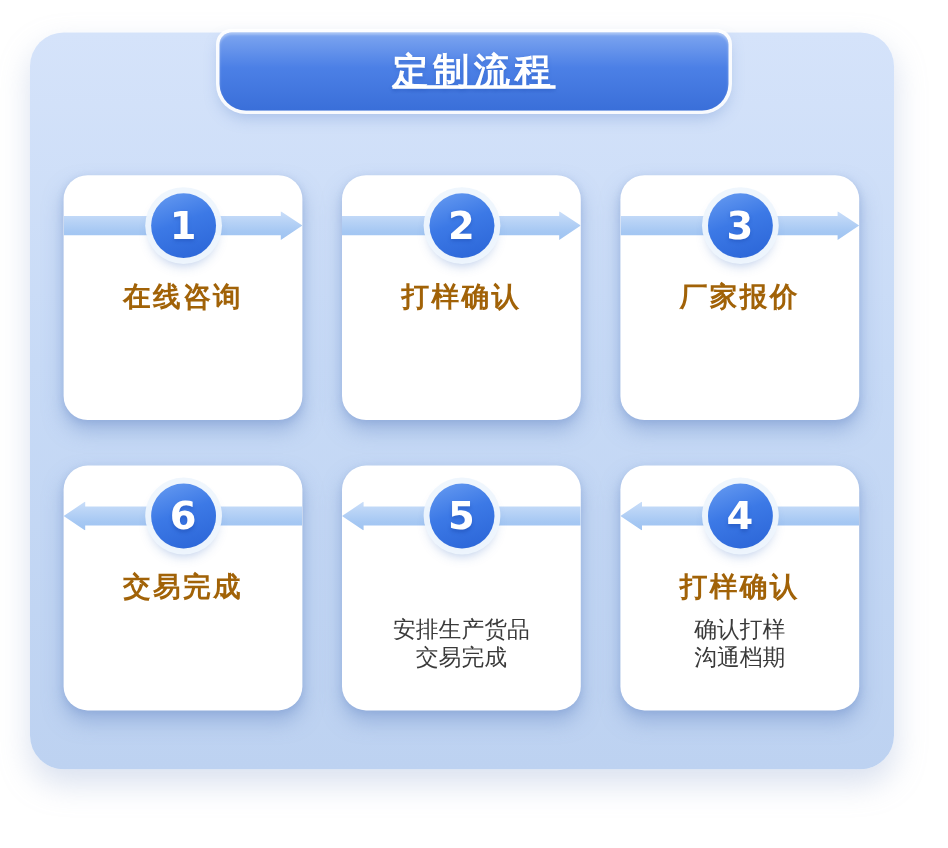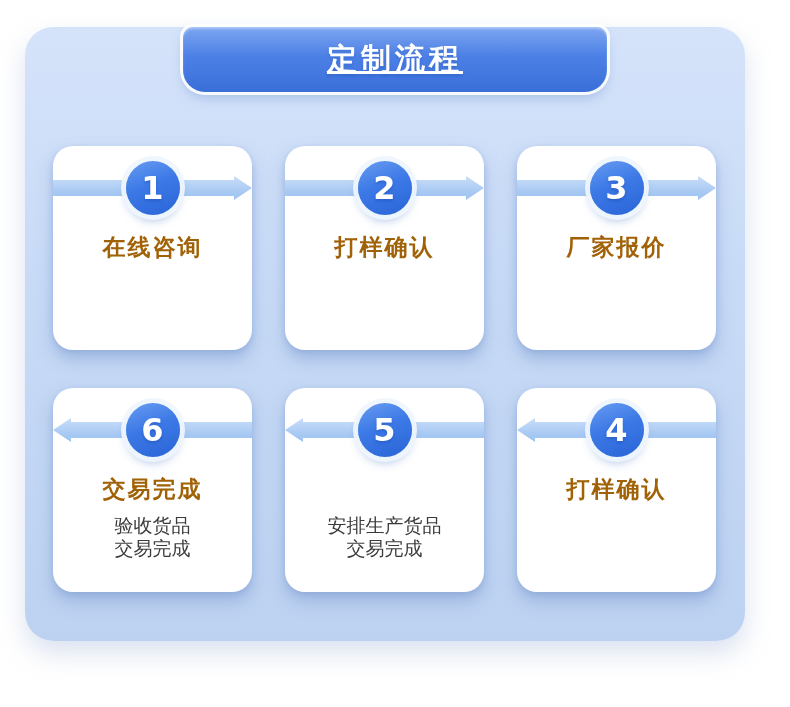--- a/index.html
+++ b/index.html
@@ -93,32 +93,32 @@
   </div>
   <div class="card-title">厂家报价</div>
 </div>
 
 <div class="card c4">
   <div class="band left"></div>
   <div class="num-circle">
     <span>6</span>
   </div>
   <div class="card-title">交易完成</div>
-  <div class="card-desc">验收货品
-交易完成</div>
 </div>
 
 <div class="card c5">
   <div class="band left"></div>
   <div class="num-circle">
     <span>5</span>
   </div>
   <div class="card-desc">安排生产货品
 交易完成</div>
 </div>
 
 <div class="card c6">
   <div class="band left"></div>
   <div class="num-circle">
     <span>4</span>
   </div>
   <div class="card-title">打样确认</div>
+  <div class="card-desc">确认打样
+沟通档期</div>
 </div>
 
 </body></html>

